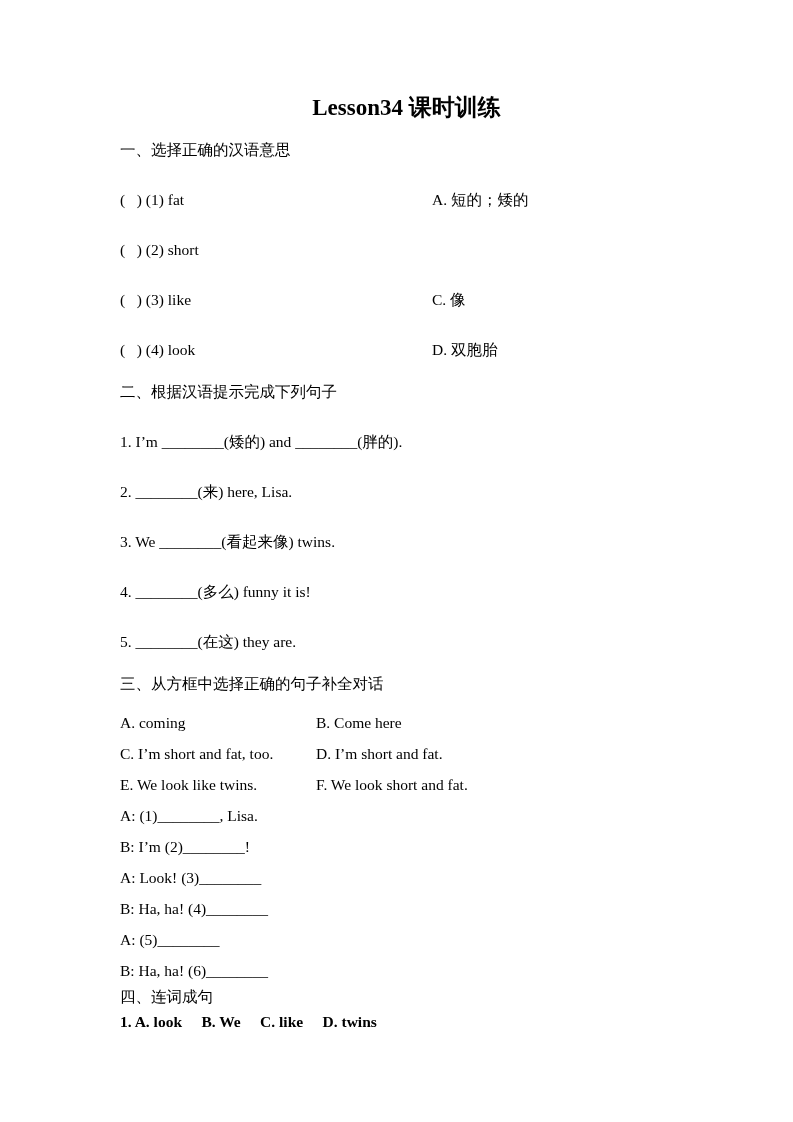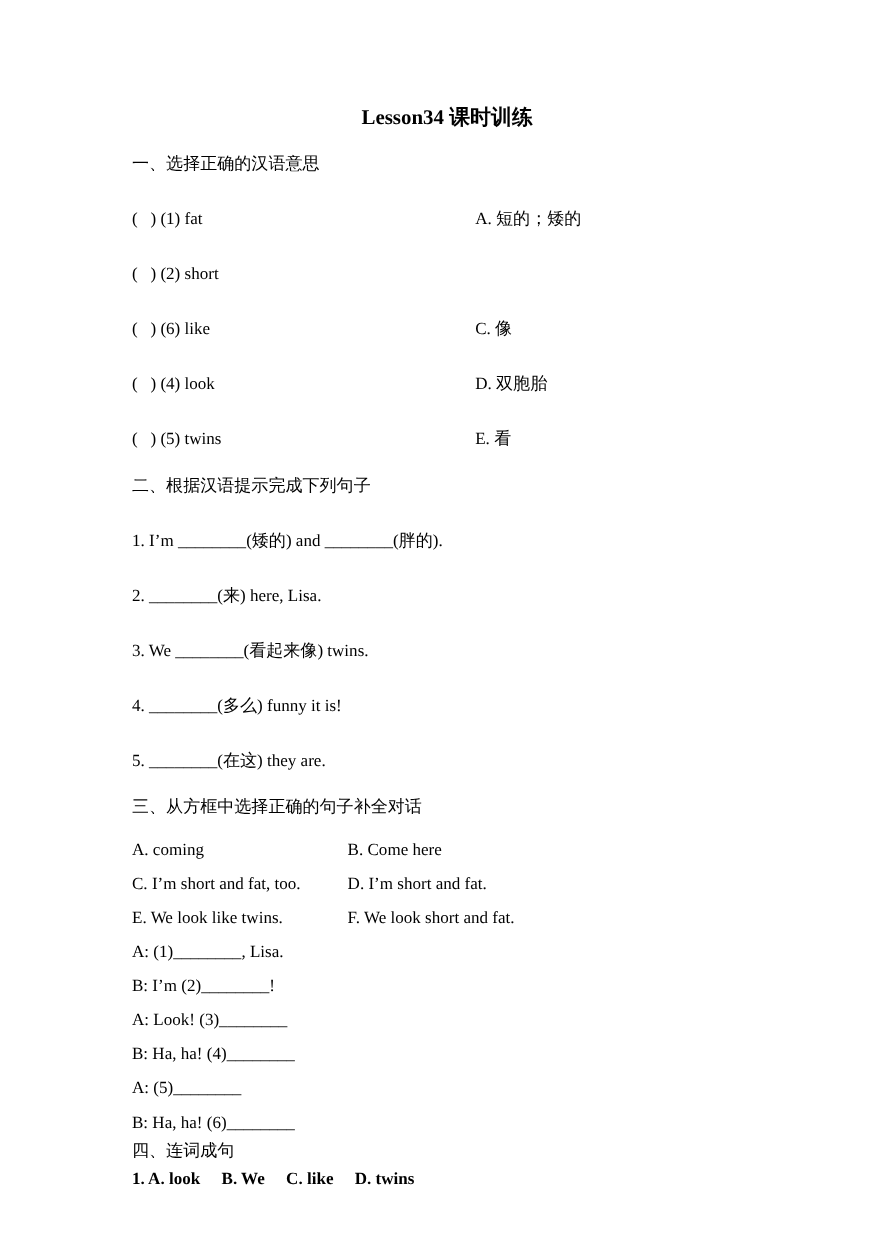--- a/index.html
+++ b/index.html
@@ -12,21 +12,21 @@
     box-sizing: border-box;
     padding: 96px 100px 0 120px;
     font-family: "Liberation Serif", "DejaVu Serif", serif;
     font-size: 15.5px;
     color: #000000;
   }
   .page * { white-space: pre-wrap; }
   .doc-title {
     text-align: center;
     font-weight: bold;
-    font-size: 19px;
+    font-size: 23px;
     line-height: 24px;
   }
   .section-heading {
     line-height: 24px;
     margin-top: 18px;
   }
   .row-lg { line-height: 24px; margin-top: 26px; }
   .row-sm { line-height: 24px; margin-top: 7px; }
   .match-row { display: flex; }
   .match-row .cell-left { width: 312px; flex: 0 0 auto; }
@@ -48,30 +48,26 @@
   <div class="section-heading">一、选择正确的汉语意思</div>
 
   <div class="row-lg match-row">
     <span class="cell-left">(   ) (1) fat</span>
     <span class="cell-right">A. 短的；矮的</span>
   </div>
   <div class="row-lg match-row">
     <span class="cell-left">(   ) (2) short</span>
   </div>
   <div class="row-lg match-row">
-    <span class="cell-left">(   ) (6) like</span>
+    <span class="cell-left">(   ) (3) like</span>
     <span class="cell-right">C. 像</span>
   </div>
   <div class="row-lg match-row">
     <span class="cell-left">(   ) (4) look</span>
     <span class="cell-right">D. 双胞胎</span>
-  </div>
-  <div class="row-lg match-row">
-    <span class="cell-left">(   ) (5) twins</span>
-    <span class="cell-right">E. 看</span>
   </div>
 
   <div class="section-heading">二、根据汉语提示完成下列句子</div>
 
   <div class="row-lg">1. I’m ________(矮的) and ________(胖的).</div>
   <div class="row-lg">2. ________(来) here, Lisa.</div>
   <div class="row-lg">3. We ________(看起来像) twins.</div>
   <div class="row-lg">4. ________(多么) funny it is!</div>
   <div class="row-lg">5. ________(在这) they are.</div>
 

